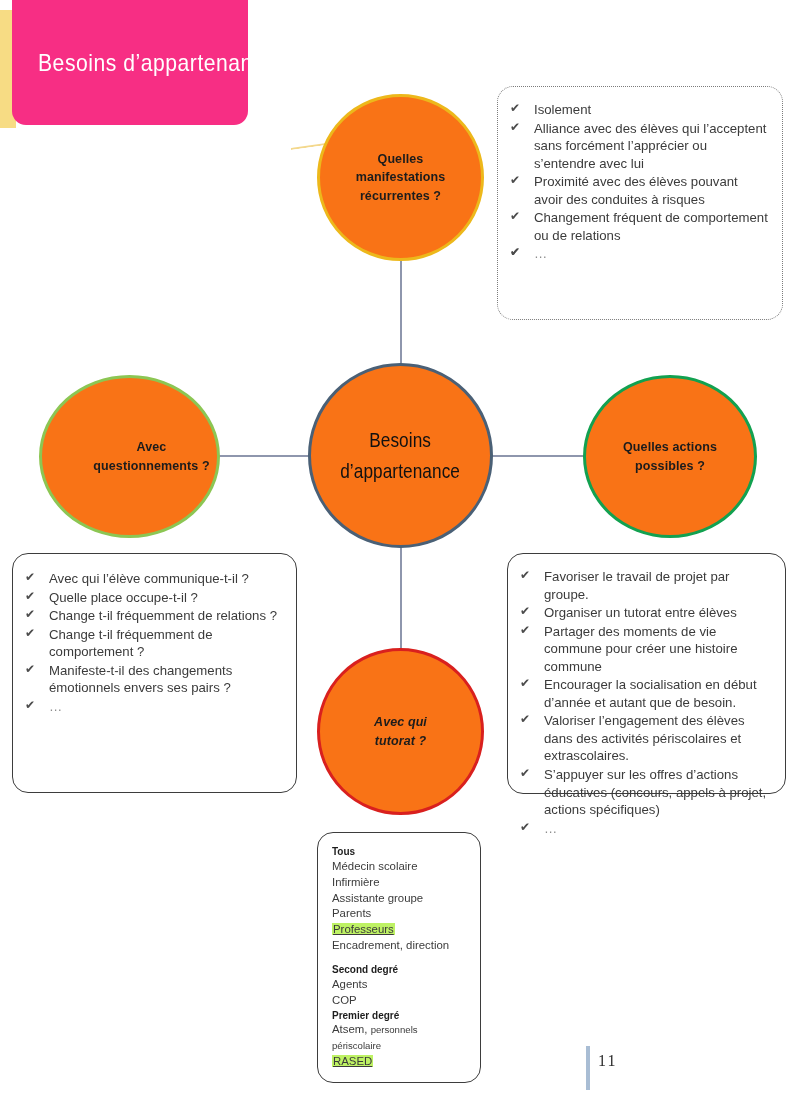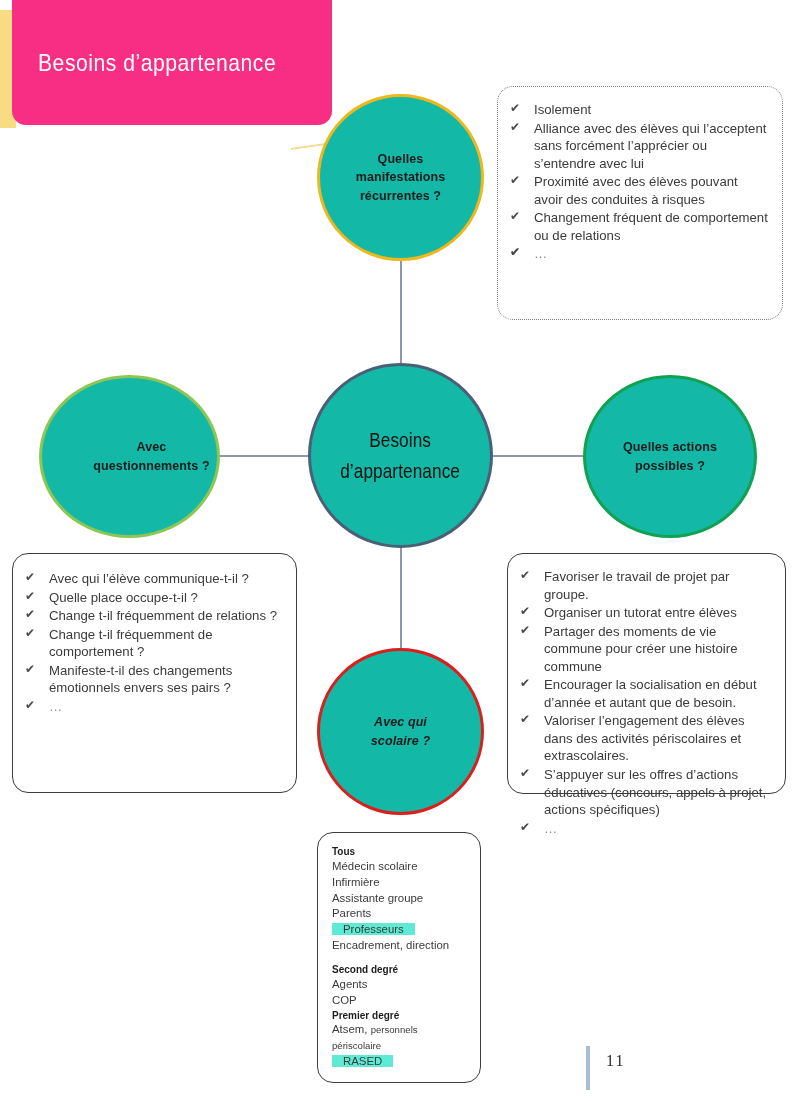--- a/index.html
+++ b/index.html
@@ -10,21 +10,21 @@
     color:#2b2b2b;
   }
   .canvas{position:absolute;inset:0;}
 
   
   .hdr-yellow{
     position:absolute;left:0;top:10px;width:16px;height:118px;
     background:#f7dc84;border-radius:0 0 0 0;
   }
   .hdr-pink{
-    position:absolute;left:12px;top:0;width:320px;height:125px;
+    position:absolute;left:12px;top:0;width:236px;height:125px;
     background:#f72e84;border-radius:0 0 14px 14px;
     display:flex;align-items:center;
   }
   .hdr-title{
     color:#ffffff;font-size:24px;letter-spacing:.6px;
     font-family:"Liberation Sans Narrow","Liberation Sans",sans-serif;
     transform:scaleX(.88);transform-origin:left center;
     margin-left:26px;white-space:nowrap;font-weight:400;
   }
   .hdr-swoosh{
@@ -33,21 +33,21 @@
     transform:rotate(-8deg);opacity:.85;
   }
 
   
   .line{position:absolute;background:#8e96ad;}
   .line.v{width:2px;}
   .line.h{height:2px;}
 
   
   .circ{
-    position:absolute;border-radius:50%;background:#14b8a6;
+    position:absolute;border-radius:50%;background:#f97316;
     display:flex;align-items:center;justify-content:center;
     text-align:center;box-sizing:border-box;
   }
   .circ .lbl{
     font-size:12.5px;font-weight:bold;line-height:1.45;color:#1c1c1c;
     letter-spacing:.1px;
   }
   .circ-center{
     left:308px;top:363px;width:185px;height:185px;
     border:3px solid #4a6076;
@@ -98,28 +98,28 @@
   #box-questionnements{left:12px;top:553px;width:285px;height:240px;padding:16px 12px 10px 6px;}
   #box-actions{left:507px;top:553px;width:279px;height:241px;padding:14px 10px 10px 6px;}
 
   #box-partager{
     left:317px;top:832px;width:164px;height:251px;
     padding:12px 12px 8px 14px;
   }
   .plist{font-size:11.4px;line-height:1.39;color:#3b3b3b;}
   .plist .grp{font-weight:bold;color:#1d1d1d;font-size:10px;}
   .plist .gap{height:9px;}
-  .plist .hl{background:#5eead4;display:inline;padding:0 11px;}
+  .plist .hl{background:#bef264;display:inline;padding:0 1px;text-decoration:underline;}
   .plist .sm{font-size:9.6px;}
 
   
   .pn-bar{position:absolute;left:586px;top:1046px;width:4px;height:44px;background:#a9bdd4;}
   .pn-num{
     position:absolute;left:598px;top:1052px;font-size:16px;color:#2d2d2d;
-    font-family:"Liberation Serif",serif;letter-spacing:2px;margin-left:8px;
+    font-family:"Liberation Serif",serif;letter-spacing:2px;
   }
 </style>
 </head>
 <body>
 
 <div class="canvas">
 
   <div class="hdr-yellow"></div>
   <div class="hdr-pink">
     <div class="hdr-title">Besoins  d’appartenance</div>
@@ -156,21 +156,21 @@
   <div class="circ circ-right">
     <div class="lbl">
       <span>Quelles actions</span><br>
       <span>possibles ?</span>
     </div>
   </div>
 
   <div class="circ circ-bottom">
     <div class="lbl">
       <span>Avec qui</span><br>
-      <span>scolaire ?</span>
+      <span>tutorat ?</span>
     </div>
   </div>
 
   <div id="box-manifestations" class="box box-dotted">
     <ul class="checks">
         <li><span class="ck">✔</span><span>Isolement</span></li>
         <li><span class="ck">✔</span><span>Alliance avec des élèves qui l’acceptent sans forcément l’apprécier ou s’entendre avec lui</span></li>
         <li><span class="ck">✔</span><span>Proximité avec des élèves pouvant avoir des conduites à risques</span></li>
         <li><span class="ck">✔</span><span>Changement fréquent de comportement ou de relations</span></li>
         <li><span class="ck">✔</span></li>

